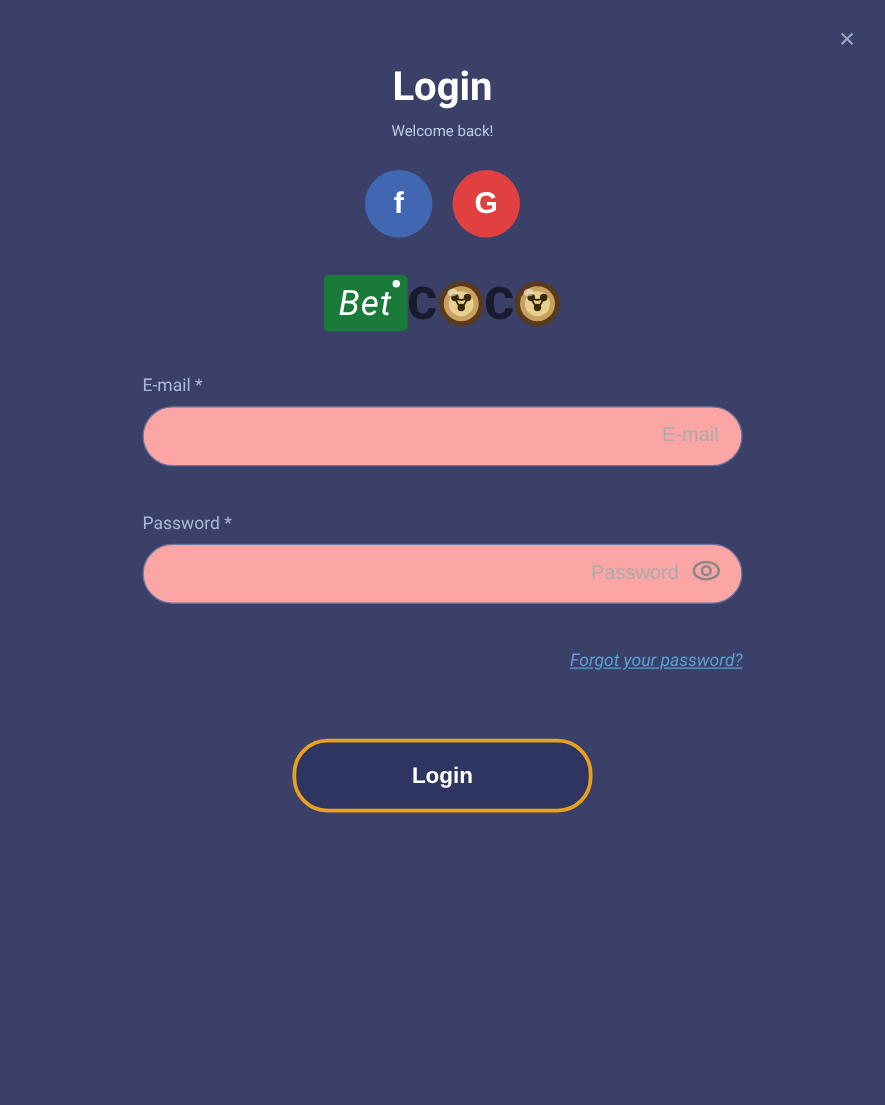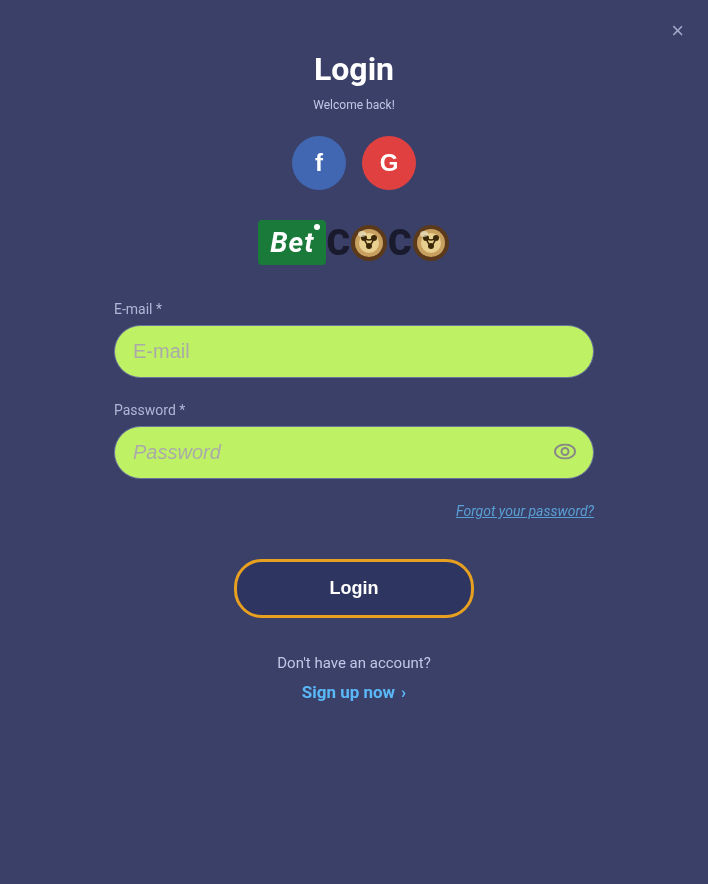--- a/index.html
+++ b/index.html
@@ -87,21 +87,21 @@
       margin-bottom: 36px;
       display: flex;
       align-items: center;
       gap: 0;
     }
 
     .logo-bet {
       background-color: #1a7a3a;
       color: white;
       font-size: 28px;
-      font-weight: 700;
+      font-weight: 400;
       padding: 6px 12px;
       border-radius: 4px;
       font-style: italic;
       letter-spacing: 1px;
       position: relative;
     }
 
     .logo-bet::after {
       content: '';
       position: absolute;
@@ -111,56 +111,56 @@
       height: 6px;
       background: white;
       border-radius: 50%;
     }
 
     .form-container {
       width: 100%;
       max-width: 480px;
       display: flex;
       flex-direction: column;
-      gap: 4px;
+      gap: 18px;
     }
 
     .field-group {
       margin-bottom: 20px;
     }
 
     .field-label {
       color: #b0b8d8;
       font-size: 14px;
       margin-bottom: 8px;
       display: block;
     }
 
     .field-input {
       width: 100%;
       padding: 14px 18px;
       border: 1.5px solid #6a72a0;
       border-radius: 28px;
-      background: #bef264;
+      background: #fca5a5;
       color: #555;
-      font-size: 20px;
+      font-size: 16px;
       outline: none;
+      text-align: right;
     }
 
     .field-input::placeholder {
       color: #aaa;
     }
 
     .password-wrapper {
       position: relative;
     }
 
     .password-wrapper input {
       padding-right: 50px;
-      font-style: italic;
     }
 
     .eye-icon {
       position: absolute;
       right: 18px;
       top: 50%;
       transform: translateY(-50%);
       cursor: pointer;
       color: #888;
       font-size: 20px;
@@ -298,21 +298,14 @@
     <div class="forgot-link">
       <a>Forgot your password?</a>
     </div>
 
     <div style="display:flex;justify-content:center;">
       <button class="login-btn">Login</button>
     </div>
 
   </div>
 
-  <div class="bottom-section">
-    <p class="no-account">Don't have an account?</p>
-    <a class="signup-link">
-      <span>Sign up now</span>
-      <span>›</span>
-    </a>
-  </div>
 
 </div>
 
 </body></html>

